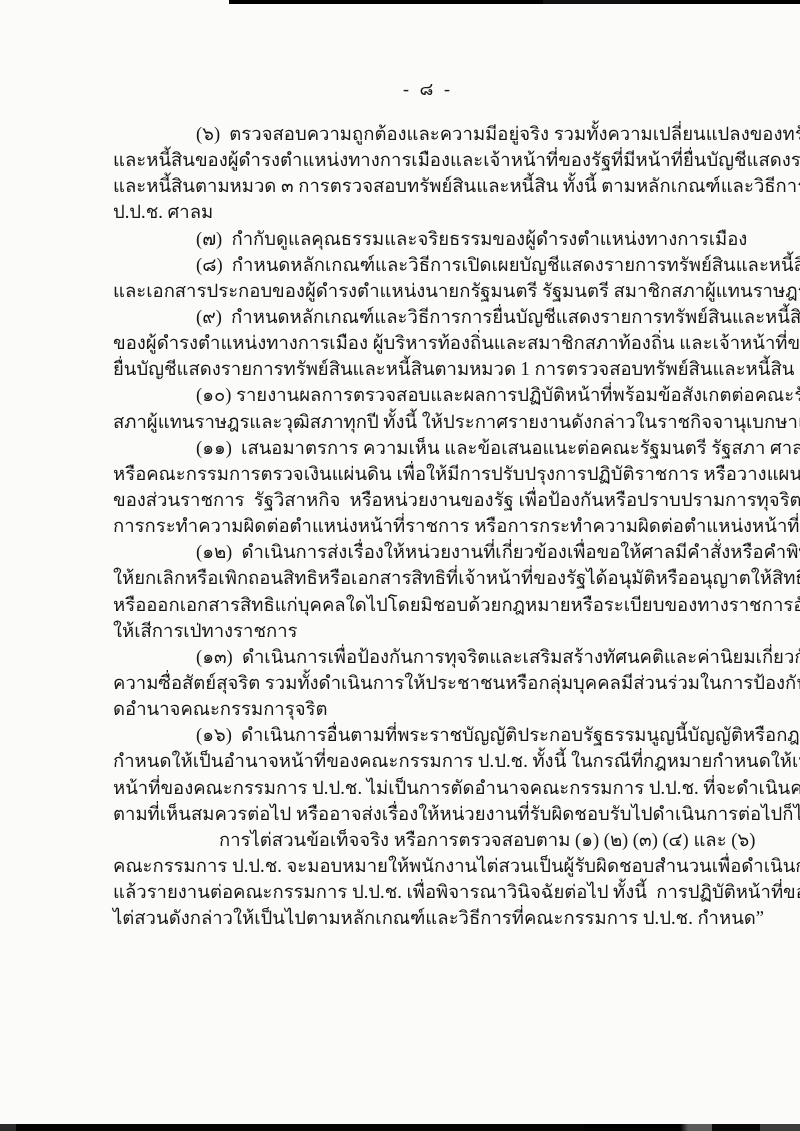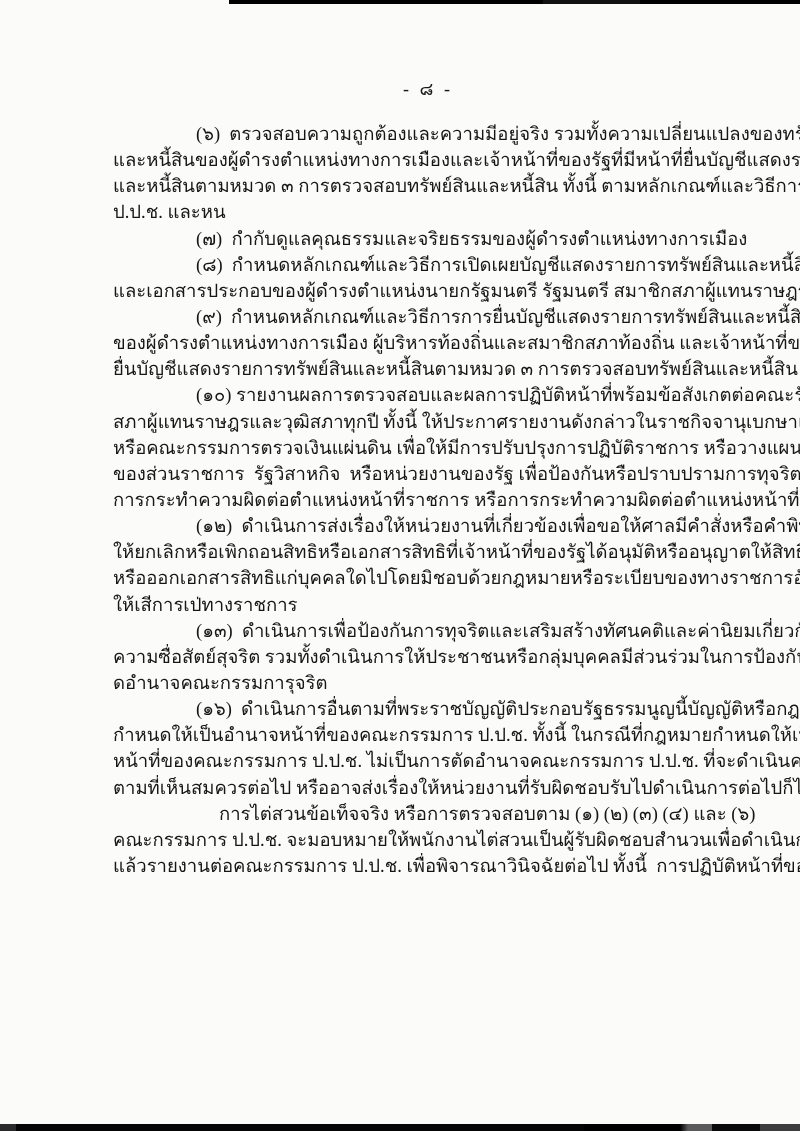--- a/index.html
+++ b/index.html
@@ -67,43 +67,45 @@
 <div class="page">
 
   <div class="scan-top"></div>
 
   <div class="page-number">- ๘ -</div>
 
   <div class="body-text">
     <div class="line i1">(๖)  ตรวจสอบความถูกต้องและความมีอยู่จริง รวมทั้งความเปลี่ยนแปลงของทรัพย์สิน</div>
     <div class="line">และหนี้สินของผู้ดำรงตำแหน่งทางการเมืองและเจ้าหน้าที่ของรัฐที่มีหน้าที่ยื่นบัญชีแสดงรายการทรัพย์สิน</div>
     <div class="line">และหนี้สินตามหมวด ๓ การตรวจสอบทรัพย์สินและหนี้สิน ทั้งนี้ ตามหลักเกณฑ์และวิธีการที่คณะกรรมการ</div>
-    <div class="line">ป.ป.ช. และหน</div>
+    <div class="line">ป.ป.ช. ศาลม</div>
     <div class="line i1">(๗)  กำกับดูแลคุณธรรมและจริยธรรมของผู้ดำรงตำแหน่งทางการเมือง</div>
     <div class="line i1">(๘)  กำหนดหลักเกณฑ์และวิธีการเปิดเผยบัญชีแสดงรายการทรัพย์สินและหนี้สิน</div>
     <div class="line">และเอกสารประกอบของผู้ดำรงตำแหน่งนายกรัฐมนตรี รัฐมนตรี สมาชิกสภาผู้แทนราษฎร</div>
     <div class="line i1">(๙)  กำหนดหลักเกณฑ์และวิธีการการยื่นบัญชีแสดงรายการทรัพย์สินและหนี้สิน</div>
     <div class="line">ของผู้ดำรงตำแหน่งทางการเมือง ผู้บริหารท้องถิ่นและสมาชิกสภาท้องถิ่น และเจ้าหน้าที่ของรัฐที่มีหน้าที่</div>
-    <div class="line">ยื่นบัญชีแสดงรายการทรัพย์สินและหนี้สินตามหมวด ๓ การตรวจสอบทรัพย์สินและหนี้สิน</div>
+    <div class="line">ยื่นบัญชีแสดงรายการทรัพย์สินและหนี้สินตามหมวด 1 การตรวจสอบทรัพย์สินและหนี้สิน</div>
     <div class="line i1">(๑๐) รายงานผลการตรวจสอบและผลการปฏิบัติหน้าที่พร้อมข้อสังเกตต่อคณะรัฐมนตรี</div>
     <div class="line">สภาผู้แทนราษฎรและวุฒิสภาทุกปี ทั้งนี้ ให้ประกาศรายงานดังกล่าวในราชกิจจานุเบกษาและเปิดเผย</div>
+    <div class="line i1">(๑๑)  เสนอมาตรการ ความเห็น และข้อเสนอแนะต่อคณะรัฐมนตรี รัฐสภา ศาล</div>
     <div class="line">หรือคณะกรรมการตรวจเงินแผ่นดิน เพื่อให้มีการปรับปรุงการปฏิบัติราชการ หรือวางแผนงานโครงการ</div>
     <div class="line">ของส่วนราชการ  รัฐวิสาหกิจ  หรือหน่วยงานของรัฐ เพื่อป้องกันหรือปราบปรามการทุจริตต่อหน้าที่</div>
     <div class="line">การกระทำความผิดต่อตำแหน่งหน้าที่ราชการ หรือการกระทำความผิดต่อตำแหน่งหน้าที่ในการยุติธรรม</div>
     <div class="line i1">(๑๒)  ดำเนินการส่งเรื่องให้หน่วยงานที่เกี่ยวข้องเพื่อขอให้ศาลมีคำสั่งหรือคำพิพากษา</div>
     <div class="line">ให้ยกเลิกหรือเพิกถอนสิทธิหรือเอกสารสิทธิที่เจ้าหน้าที่ของรัฐได้อนุมัติหรืออนุญาตให้สิทธิประโยชน์</div>
     <div class="line">หรือออกเอกสารสิทธิแก่บุคคลใดไปโดยมิชอบด้วยกฎหมายหรือระเบียบของทางราชการอันเป็นเหตุ</div>
     <div class="line">ให้เสีการเป่ทางราชการ</div>
     <div class="line i1">(๑๓)  ดำเนินการเพื่อป้องกันการทุจริตและเสริมสร้างทัศนคติและค่านิยมเกี่ยวกับ</div>
     <div class="line">ความซื่อสัตย์สุจริต รวมทั้งดำเนินการให้ประชาชนหรือกลุ่มบุคคลมีส่วนร่วมในการป้องกัน</div>
     <div class="line">ดอำนาจคณะกรรมการุจริต</div>
     <div class="line i1">(๑๖)  ดำเนินการอื่นตามที่พระราชบัญญัติประกอบรัฐธรรมนูญนี้บัญญัติหรือกฎหมายอื่น</div>
     <div class="line">กำหนดให้เป็นอำนาจหน้าที่ของคณะกรรมการ ป.ป.ช. ทั้งนี้ ในกรณีที่กฎหมายกำหนดให้เป็นอำนาจ</div>
     <div class="line">หน้าที่ของคณะกรรมการ ป.ป.ช. ไม่เป็นการตัดอำนาจคณะกรรมการ ป.ป.ช. ที่จะดำเนินคดี</div>
     <div class="line">ตามที่เห็นสมควรต่อไป หรืออาจส่งเรื่องให้หน่วยงานที่รับผิดชอบรับไปดำเนินการต่อไปก็ได้</div>
     <div class="line i2">การไต่สวนข้อเท็จจริง หรือการตรวจสอบตาม (๑) (๒) (๓) (๔) และ (๖)</div>
     <div class="line">คณะกรรมการ ป.ป.ช. จะมอบหมายให้พนักงานไต่สวนเป็นผู้รับผิดชอบสำนวนเพื่อดำเนินการแทนก็ได้</div>
     <div class="line">แล้วรายงานต่อคณะกรรมการ ป.ป.ช. เพื่อพิจารณาวินิจฉัยต่อไป ทั้งนี้  การปฏิบัติหน้าที่ของพนักงาน</div>
+    <div class="line">ไต่สวนดังกล่าวให้เป็นไปตามหลักเกณฑ์และวิธีการที่คณะกรรมการ ป.ป.ช. กำหนด”</div>
   </div>
 
   <div class="scan-bottom"></div>
 
 </div>
 
 </body></html>

